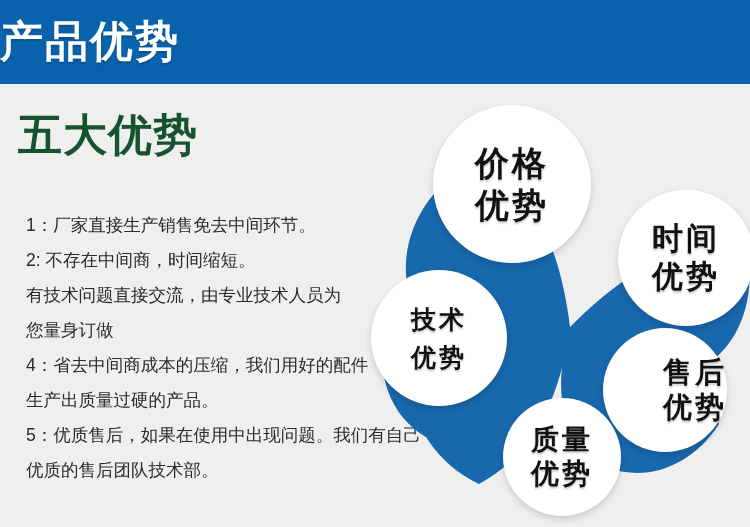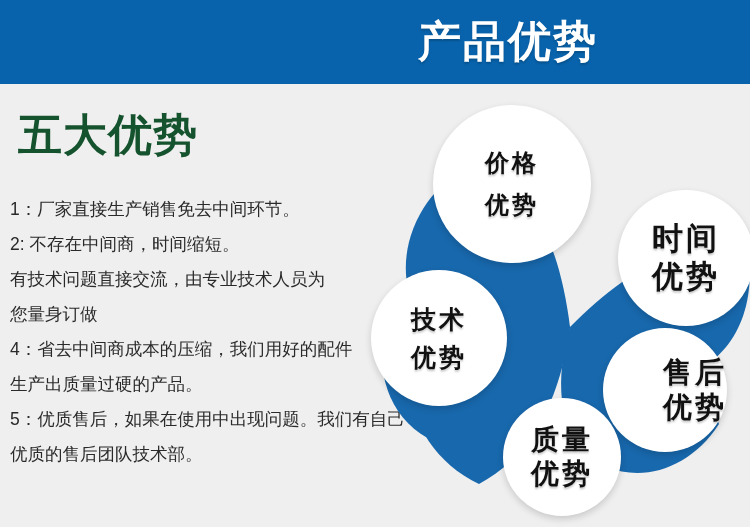--- a/index.html
+++ b/index.html
@@ -28,21 +28,21 @@
     top: 0;
     width: 750px;
     height: 84px;
     background: #0863ac;
   }
   #header-title {
     position: absolute;
     left: 0;
     top: 14px;
     width: 598px;
-    text-align: right;
+    text-align: left;
     color: #ffffff;
     font-size: 43px;
     font-weight: bold;
     letter-spacing: 2px;
     line-height: 54px;
     text-shadow: 0 2px 2px rgba(0,0,0,0.18);
     white-space: nowrap;
   }
 
   
@@ -62,21 +62,21 @@
     color: #14532d;
     letter-spacing: 1px;
     line-height: 50px;
     white-space: nowrap;
   }
   #advantage-list {
     position: absolute;
     left: 10px;
     top: 108px;
     width: 430px;
-    margin: 0;
+    margin: 16px;
     padding: 0;
     list-style: none;
   }
   .advantage-line {
     font-size: 17.5px;
     line-height: 35px;
     color: #2a2a2a;
     white-space: nowrap;
     letter-spacing: 0px;
   }
@@ -112,21 +112,21 @@
     font-weight: bold;
     letter-spacing: 3px;
   }
   .bubble .bubble-line {
     display: block;
     white-space: nowrap;
     text-shadow: 0 2px 2px rgba(0,0,0,0.20);
   }
 
   
-  #bubble-price    { left: 78px;  top: 17px;  width: 158px; height: 158px; font-size: 24px; line-height: 42px; }
+  #bubble-price    { left: 78px;  top: 17px;  width: 158px; height: 158px; font-size: 34px; line-height: 42px; }
   #bubble-time     { left: 263px; top: 102px; width: 136px; height: 136px; font-size: 31px; line-height: 38px; }
   #bubble-service  { left: 248px; top: 240px; width: 124px; height: 124px; font-size: 29px; line-height: 35px; align-items: flex-end; }
   #bubble-quality  { left: 148px; top: 310px; width: 118px; height: 118px; font-size: 28px; line-height: 34px; }
   #bubble-tech     { left: 16px;  top: 182px; width: 136px; height: 136px; font-size: 25px; line-height: 38px; }
 </style>
 </head>
 <body>
 
 <div id="page">
 

